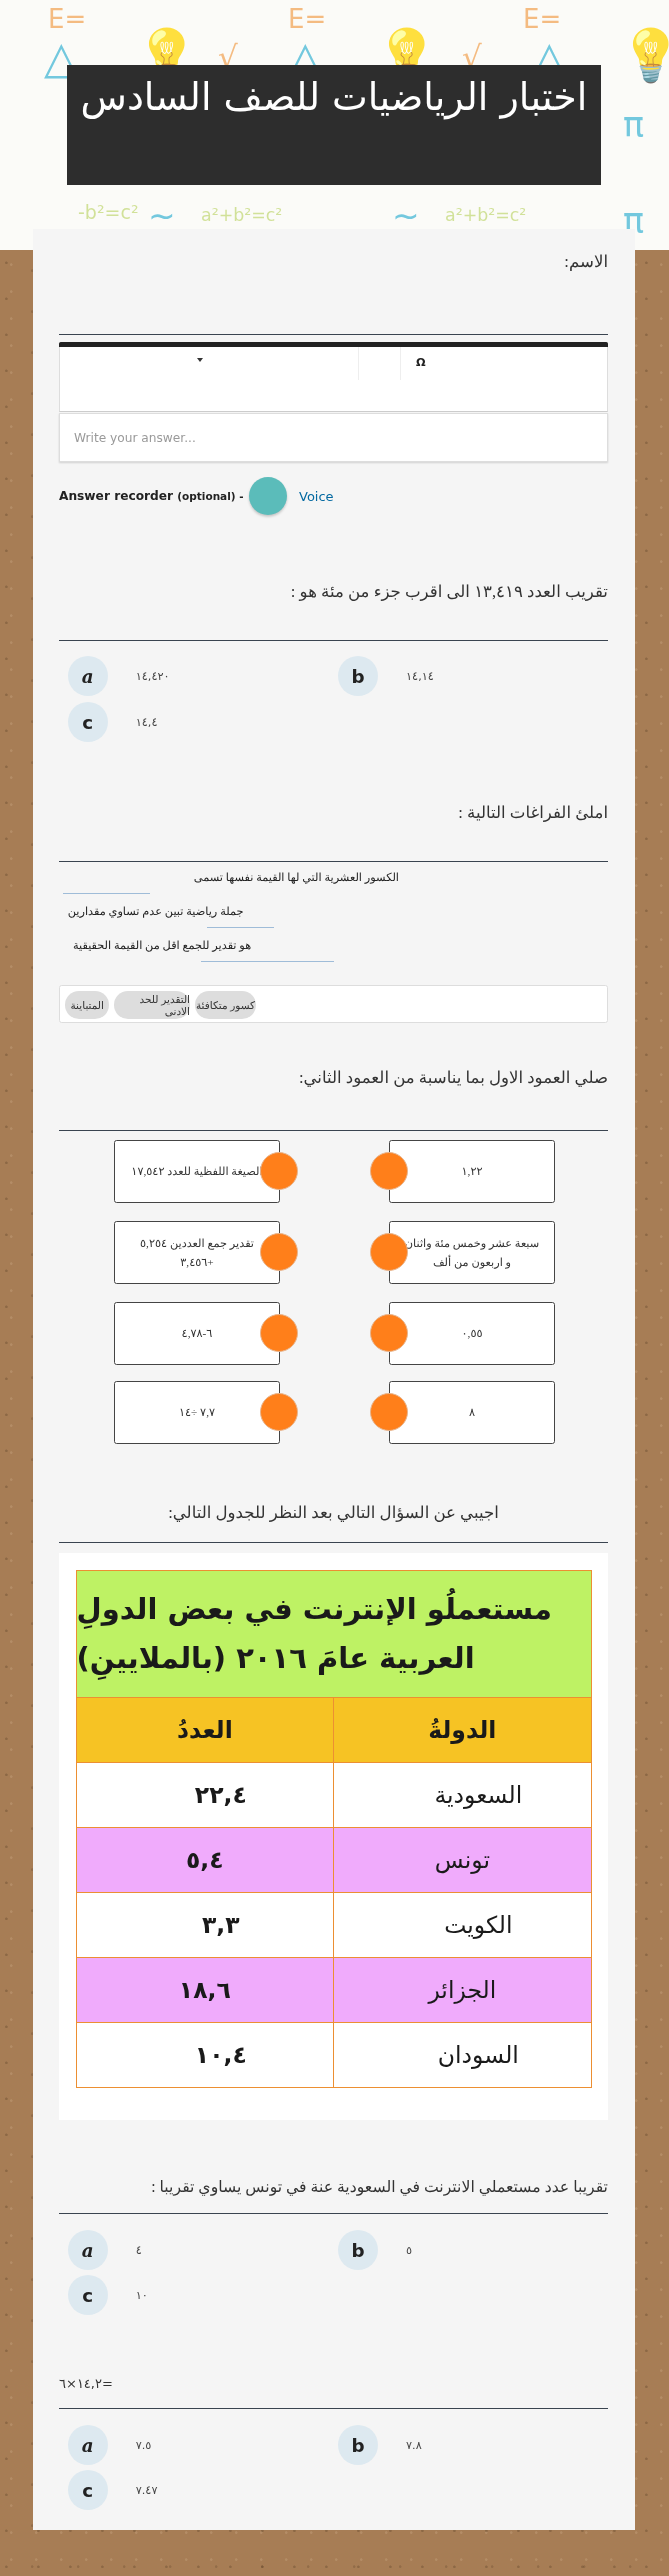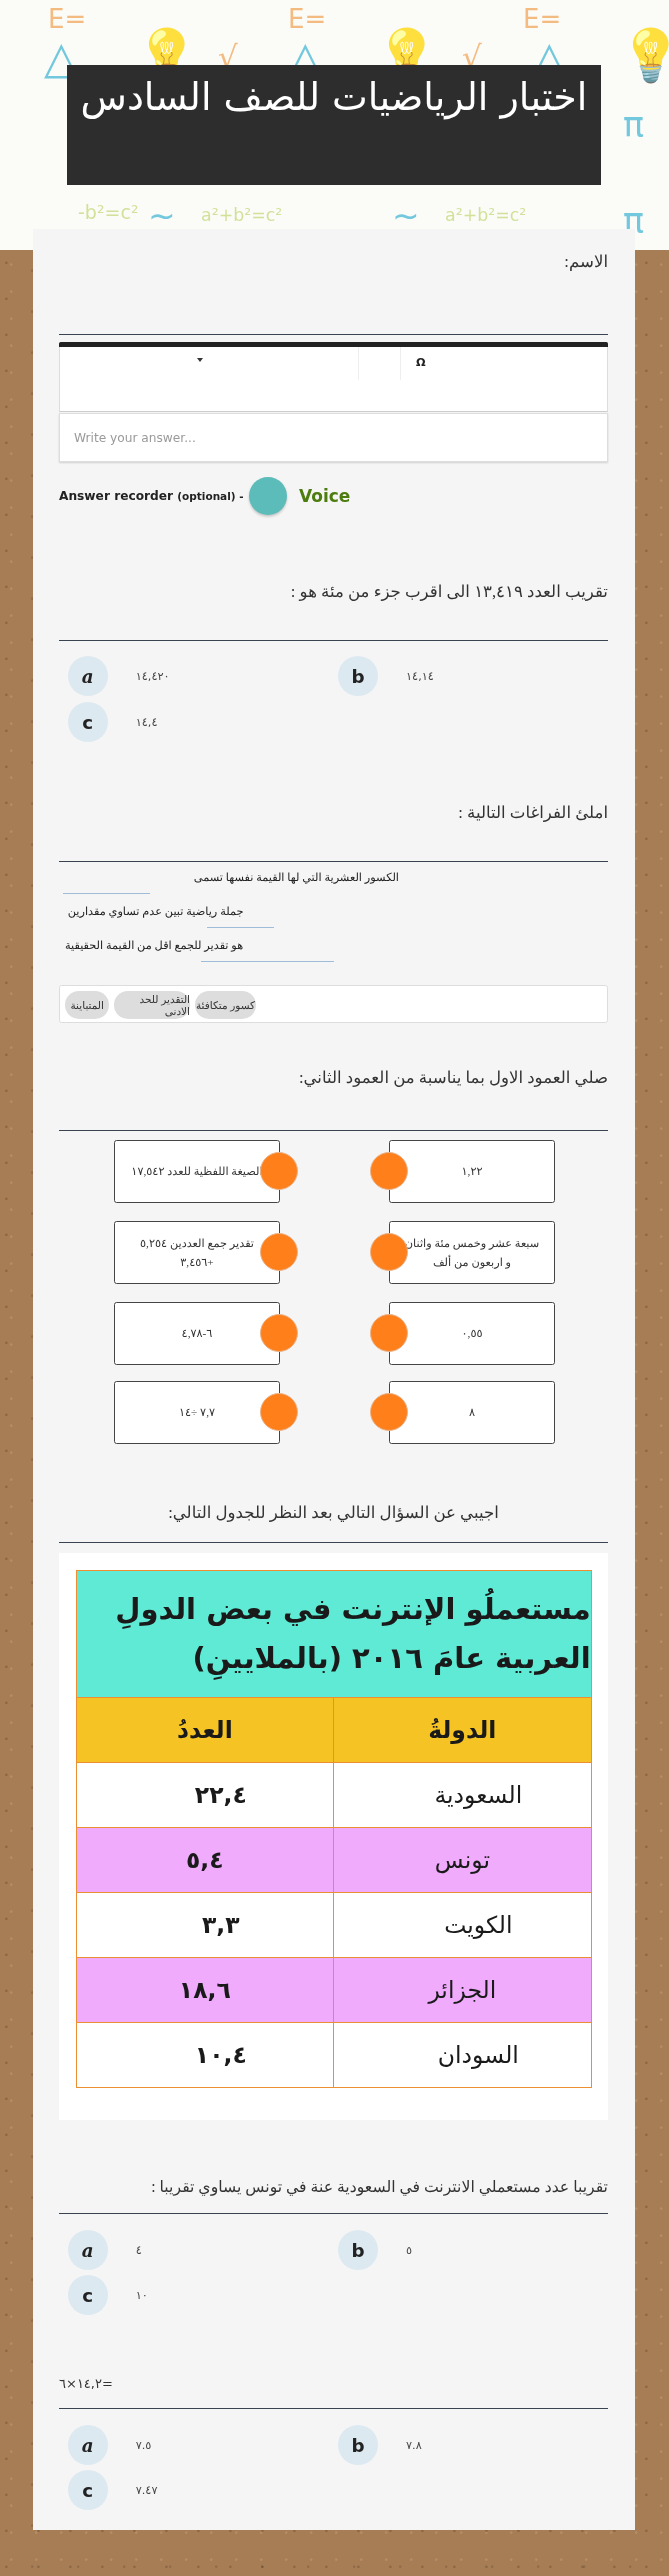--- a/index.html
+++ b/index.html
@@ -64,21 +64,21 @@
       position: absolute; left: 0; width: 549px; height: 49px; background: #fff;
       border: 0.9px solid #ddd; box-shadow: 0 0.9px 1.7px rgba(0,0,0,0.15);
       font-family: "DejaVu Sans", sans-serif; font-size: 12.2px; color: #444;
       padding: 0 14px; outline: none;
     }
     .answer-input::placeholder { color: #9a9a9a; }
     .recorder { position: absolute; left: 0; height: 40px; display: flex; align-items: center; }
     .recorder-label { font-size: 12.2px; font-weight: bold; color: #222; }
     .recorder-label .opt { font-weight: bold; font-size: 10.5px; }
     .rec-dot { width: 38px; height: 38px; border-radius: 50%; background: #5bbcba; margin: 0 12.2px 0 5.2px; box-shadow: 0 1.7px 2.6px rgba(0,0,0,0.2); }
-    .rec-voice { font-size: 17px; font-weight: bold; color: #4d7c0f; }
+    .rec-voice { font-size: 13px; font-weight: normal; color: #0369a1; }
 
     
     .option { position: absolute; display: flex; align-items: center; height: 40px; }
     .opt-badge {
       width: 40px; height: 40px; border-radius: 50%; background: #dde9f0;
       display: flex; align-items: center; justify-content: center;
       font-size: 18.3px; font-weight: bold; color: #222;
       font-family: "DejaVu Sans", sans-serif;
     }
     .opt-badge.italic { font-style: italic; font-family: "DejaVu Serif", serif; }
@@ -108,21 +108,21 @@
     }
 
     
     .table-frame { position: absolute; left: 0; width: 549px; height: 567px; background: #fff; }
     .data-table {
       position: absolute; left: 16.6px; top: 17.4px; width: 516px;
       border-collapse: collapse; direction: rtl;
       font-family: "DejaVu Sans", sans-serif;
     }
     .data-table .caption-cell {
-      background: #5eead4; height: 127px; text-align: right;
+      background: #bef264; height: 127px; text-align: left;
       font-size: 29px; font-weight: bold; color: #1a1a1a; line-height: 49px;
       border: 1.7px solid #ec8f32;
     }
     .data-table th {
       background: #f6c324; height: 65px; font-size: 23.5px; font-weight: bold; color: #1a1a1a;
       border: 1.7px solid #ec8f32; width: 50%;
     }
     .data-table td.cell {
       height: 65px; font-size: 23.5px; color: #1a1a1a; border: 1.7px solid #ec8f32; text-align: center;
     }
@@ -206,21 +206,21 @@
   </div>
   <div class="section" style="top:0;">
     <div class="divider" style="top:632px;"></div>
 
     <div class="blank-line" style="right:209px;top:642px;">الكسور العشرية التي لها القيمة نفسها تسمى</div>
     <div class="blank" style="left:4.4px;top:664px;width:87px;"></div>
 
     <div class="blank-line" style="left:8.7px;top:676px;">جملة رياضية تبين عدم تساوي مقدارين</div>
     <div class="blank" style="left:148px;top:698px;width:67px;"></div>
 
-    <div class="blank-line" style="left:6px;top:710px;">هو تقدير للجمع اقل من القيمة الحقيقية</div>
+    <div class="blank-line" style="left:14px;top:710px;">هو تقدير للجمع اقل من القيمة الحقيقية</div>
     <div class="blank" style="left:142px;top:732px;width:133px;"></div>
 
     <div class="word-bank" style="top:756px;">
       <span class="chip" style="left:135px;width:61px;">كسور متكافئة</span>
       <span class="chip" style="left:54px;width:76px;">التقدير للحد الادنى</span>
       <span class="chip" style="left:5.2px;width:44px;">المتباينة</span>
     </div>
   </div>
 
   <div class="section" style="top:839px;">

